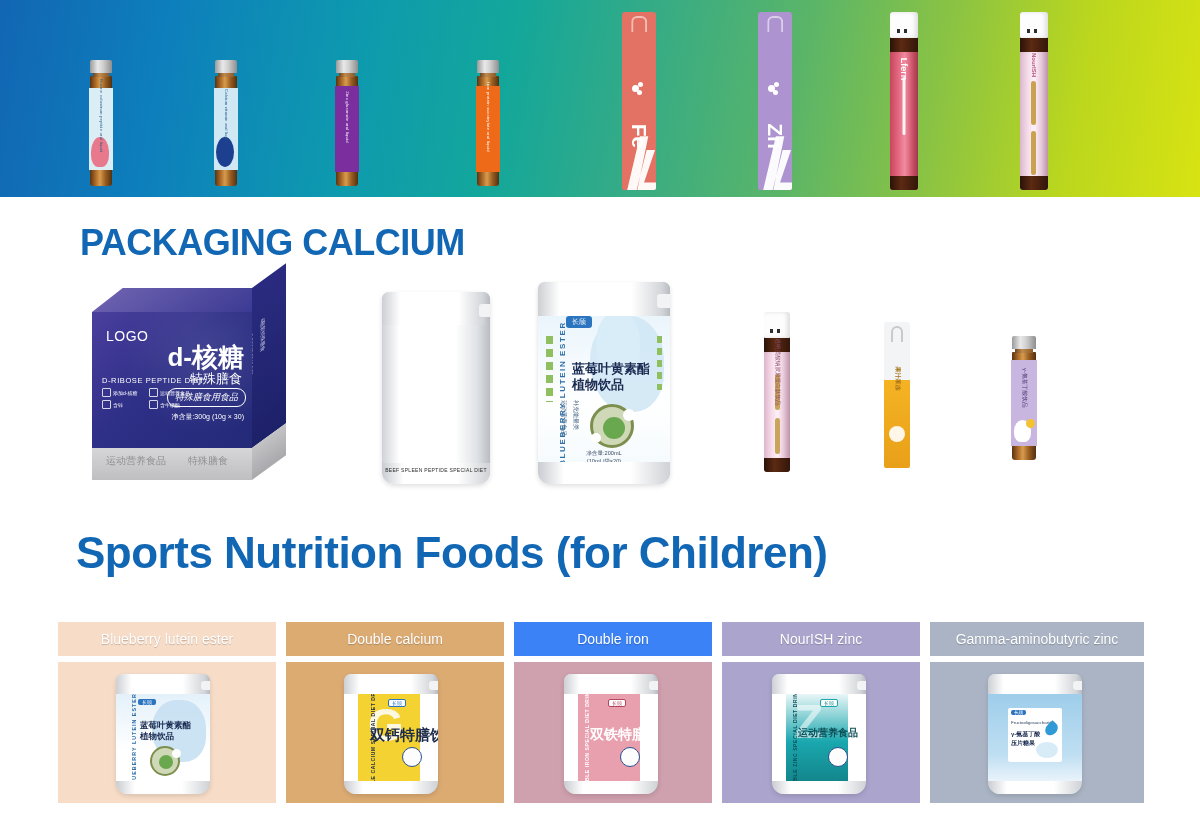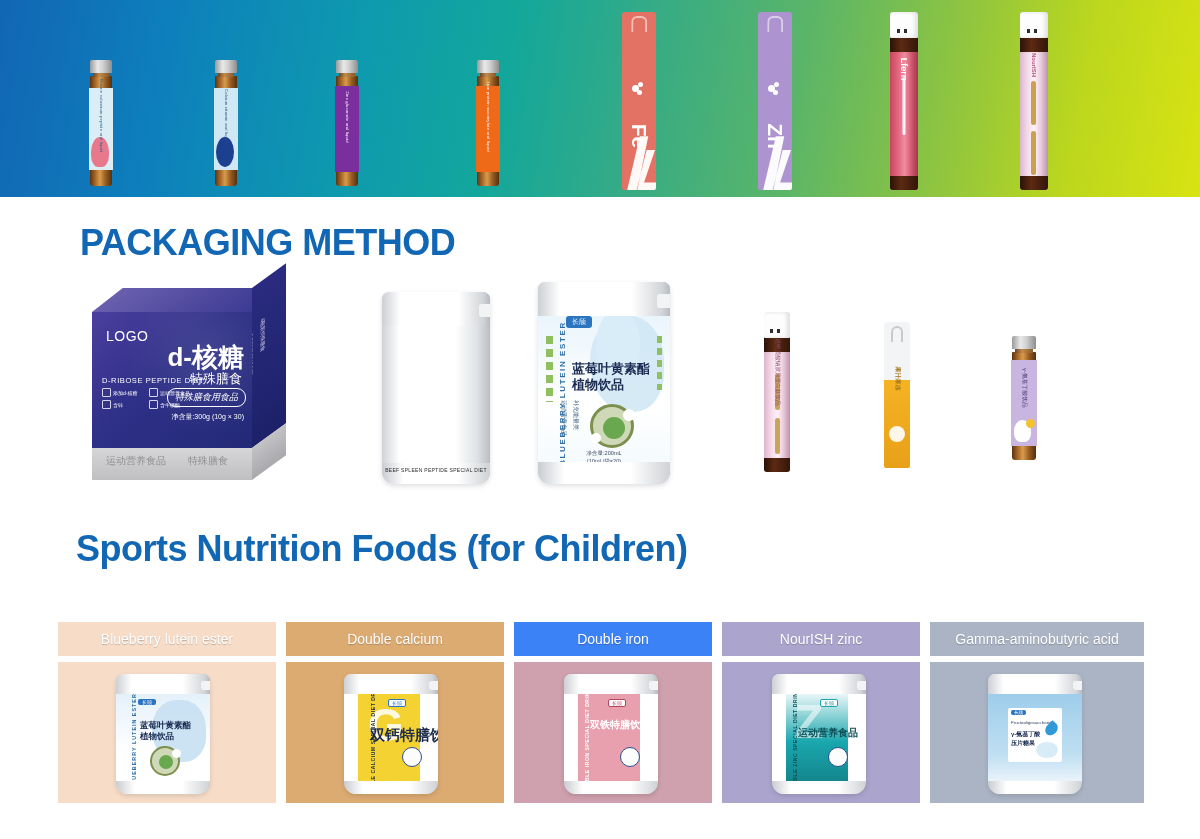--- a/index.html
+++ b/index.html
@@ -43,21 +43,21 @@
   .tube .dark{ position:absolute; left:0; top:24px; width:100%; height:16px;
     background:linear-gradient(90deg,#2b1208,#5c2a12 40%,#33160a); }
   .tube .body{ position:absolute; left:0; top:38px; width:100%; bottom:0; border-radius:0 0 3px 3px;
     box-shadow:inset -4px 0 6px rgba(0,0,0,.10); }
   .tube .btm{ position:absolute; left:0; bottom:0; width:100%; height:14px;
     background:linear-gradient(90deg,#2b1208,#5c2a12 40%,#33160a); border-radius:0 0 3px 3px; }
 
   
   .h1{ position:absolute; color:#1267b4; font-weight:700; letter-spacing:-.5px; }
   #packaging-title{ left:80px; top:222px; font-size:36px; }
-  #sports-title{ left:76px; top:528px; font-size:36px; }
+  #sports-title{ left:76px; top:528px; font-size:44px; }
 
   
   .prod{ position:absolute; }
 
   
   .box-face{ position:absolute; left:0; top:0; width:160px; height:136px;
     background:linear-gradient(135deg,#4b3f9e 0%,#2e2f87 45%,#232a77 100%); }
   .box-face:before{ content:""; position:absolute; inset:0;
     background:radial-gradient(circle at 70% 30%,rgba(255,255,255,.10),transparent 55%); }
   .box-top{ position:absolute; left:0; top:-24px; width:160px; height:24px;
@@ -187,21 +187,21 @@
       <div style="position:absolute;left:40%;top:22%;width:5px;height:44px;background:#c8a24e;border-radius:3px;"></div>
       <div style="position:absolute;left:40%;top:58%;width:5px;height:44px;background:#c8a24e;border-radius:3px;"></div>
     </div>
     <div class="btm"></div>
     <div class="dark"></div>
     <div class="wcap"></div>
     <div style="position:absolute;left:50%;top:50px;transform:translateX(-50%) rotate(90deg);color:#b4537f;font-size:6px;font-weight:700;white-space:nowrap;">NourISH</div>
   </div>
 </div>
 
-<div class="h1" id="packaging-title">PACKAGING METHOD</div>
+<div class="h1" id="packaging-title">PACKAGING CALCIUM</div>
 
 <div class="prod" style="left:92px;top:312px;width:200px;height:170px;">
   <div class="box-top"></div>
   <div class="box-side">
     <div style="position:absolute;right:6px;top:52px;transform:rotate(90deg);color:#cfd2e8;font-size:5px;white-space:nowrap;">6瓶装特殊膳食</div>
     <div style="position:absolute;right:14px;top:64px;transform:rotate(90deg);color:#a8aed0;font-size:4px;white-space:nowrap;">D-RIBOSE PEAK DIET</div>
   </div>
   <div class="box-base-side"></div>
   <div class="box-face">
     <div class="bx-logo">LOGO</div>
@@ -344,21 +344,21 @@
 
 <div class="cell" style="left:514px;top:622px;width:198px;">
   <div class="band" style="background:#3b82f6;">
     <span>Double iron</span>
   </div>
   <div class="panel" style="background:#cfa0ad;">
     <div class="can" style="left:50px;top:12px;width:94px;height:120px;">
       <div class="wrap" style="background:#ffffff;">
         <div style="position:absolute;left:14px;top:0;width:62px;height:100%;background:#e8a0af;"></div>
         <div style="position:absolute;left:44px;top:5px;background:#fff;border:1px solid #b5445f;border-radius:2px;padding:0 3px;color:#b5445f;font-size:5px;">长颀</div>
-        <div style="position:absolute;left:26px;top:24px;color:#ffffff;font-size:10px;font-weight:700;white-space:nowrap;">双铁特膳饮</div>
+        <div style="position:absolute;left:26px;top:32px;color:#ffffff;font-size:14px;font-weight:700;white-space:nowrap;">双铁特膳饮</div>
         <div class="seal" style="right:18px;bottom:14px;width:20px;height:20px;background:#fdfdfd;"></div>
         <div class="vtxt" style="left:-30px;top:50%;transform:rotate(-90deg);color:#ffffff;font-size:5px;letter-spacing:.6px;font-weight:700;">DOUBLE IRON SPECIAL DIET DRINK</div>
       </div>
       <div class="foot"></div>
       <div class="lid"></div>
       <div class="tab"></div>
     </div>
   </div>
 </div>
 
@@ -378,21 +378,21 @@
       </div>
       <div class="foot"></div>
       <div class="lid"></div>
       <div class="tab"></div>
     </div>
   </div>
 </div>
 
 <div class="cell" style="left:930px;top:622px;width:214px;">
   <div class="band" style="background:#aab4c4;">
-    <span>Gamma-aminobutyric acid</span>
+    <span>Gamma-aminobutyric zinc</span>
   </div>
   <div class="panel" style="background:#aab4c4;">
     <div class="can" style="left:58px;top:12px;width:94px;height:120px;">
       <div class="wrap" style="background:linear-gradient(180deg,#9ecdea,#bfdff2 70%,#e9f3fa);">
         <div style="position:absolute;left:20px;top:14px;width:54px;height:54px;background:#fff;border-radius:2px;">
           <div style="position:absolute;left:3px;top:2px;background:#2a74c0;border-radius:2px;padding:0 3px;color:#fff;font-size:4.6px;">长颀</div>
           <div style="position:absolute;left:3px;top:12px;color:#2a3c5c;font-size:4.4px;">Fructooligosaccharide</div>
           <div style="position:absolute;left:3px;top:22px;color:#1a2b52;font-size:6px;font-weight:700;">γ-氨基丁酸</div>
           <div style="position:absolute;left:3px;top:31px;color:#1a2b52;font-size:6px;font-weight:700;">压片糖果</div>
           <div style="position:absolute;right:5px;top:14px;width:11px;height:14px;background:#2f9ad6;border-radius:0 60% 60% 60%;transform:rotate(45deg);"></div>

